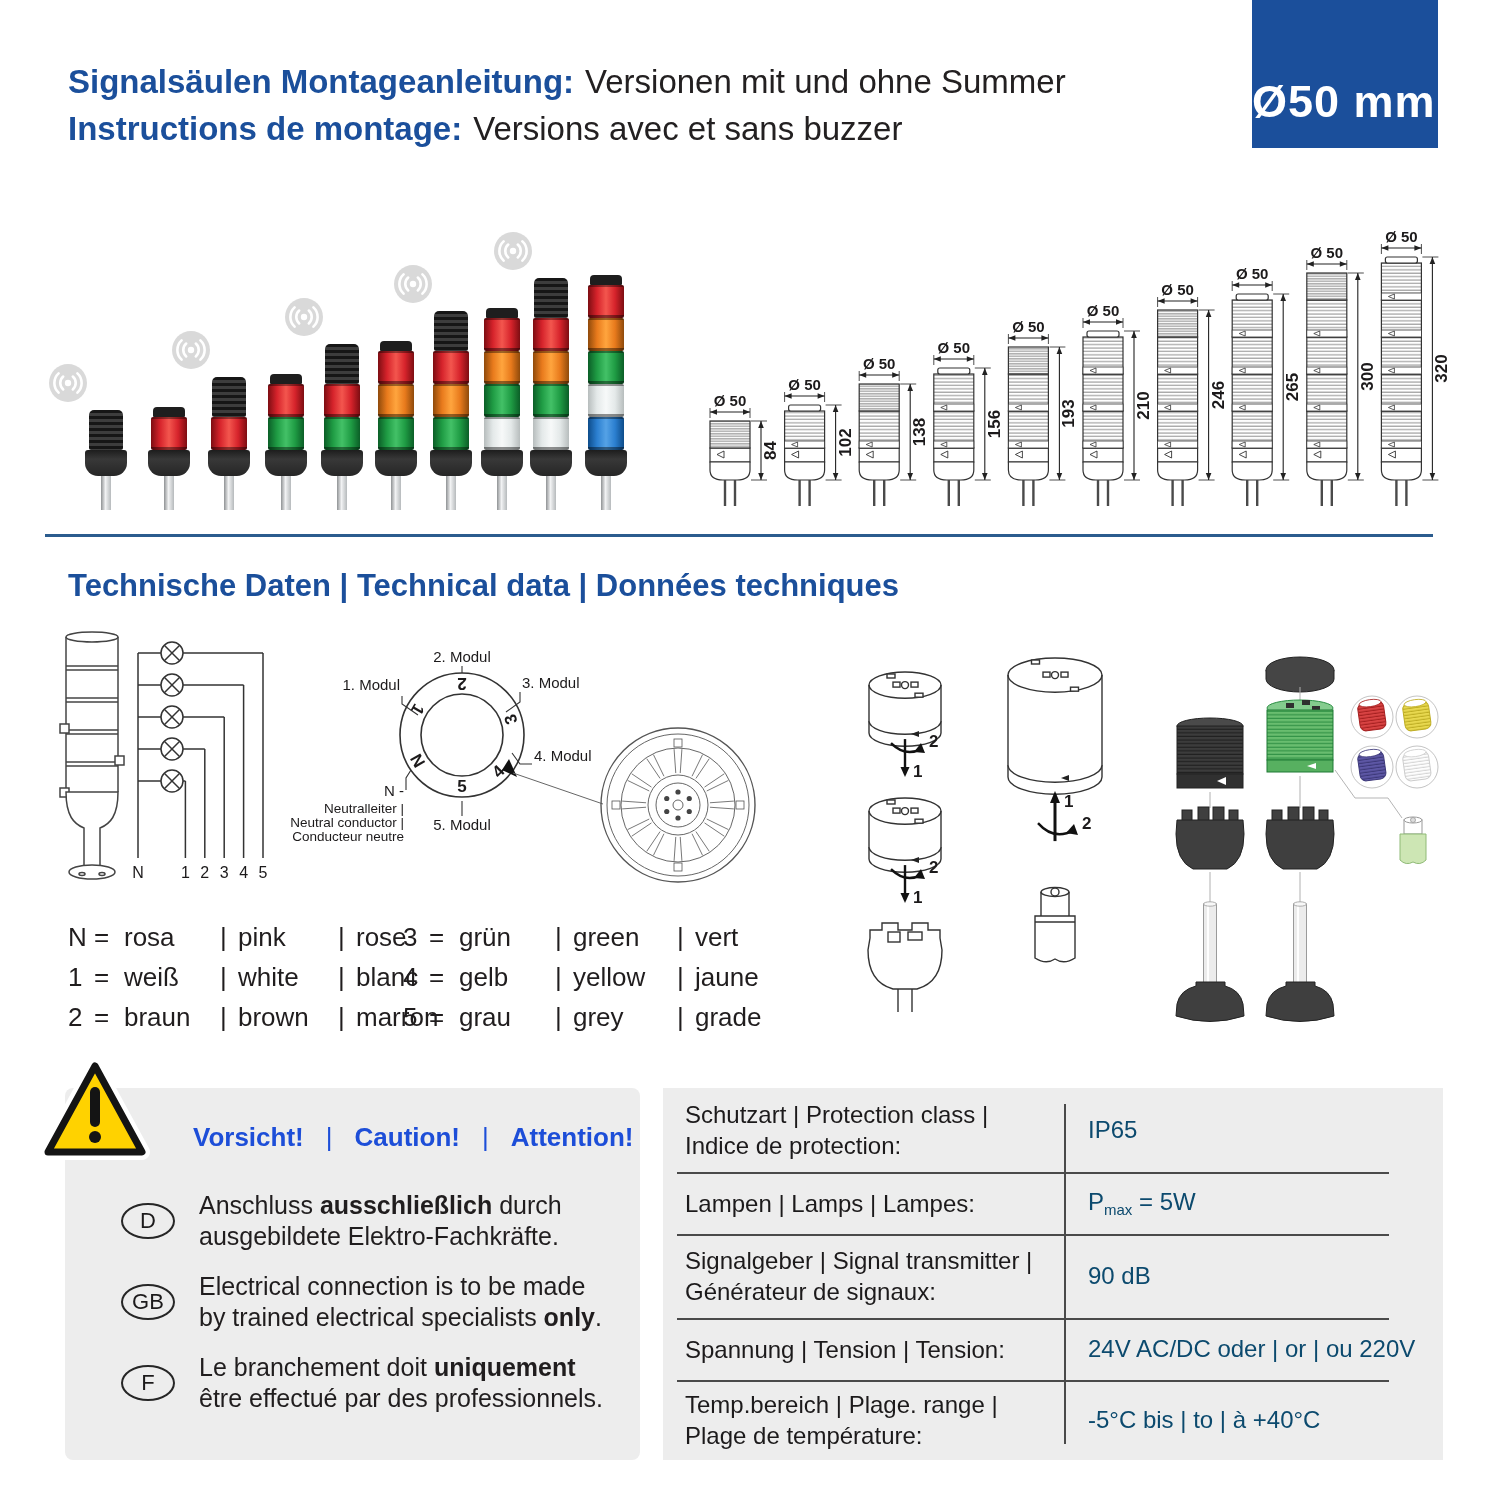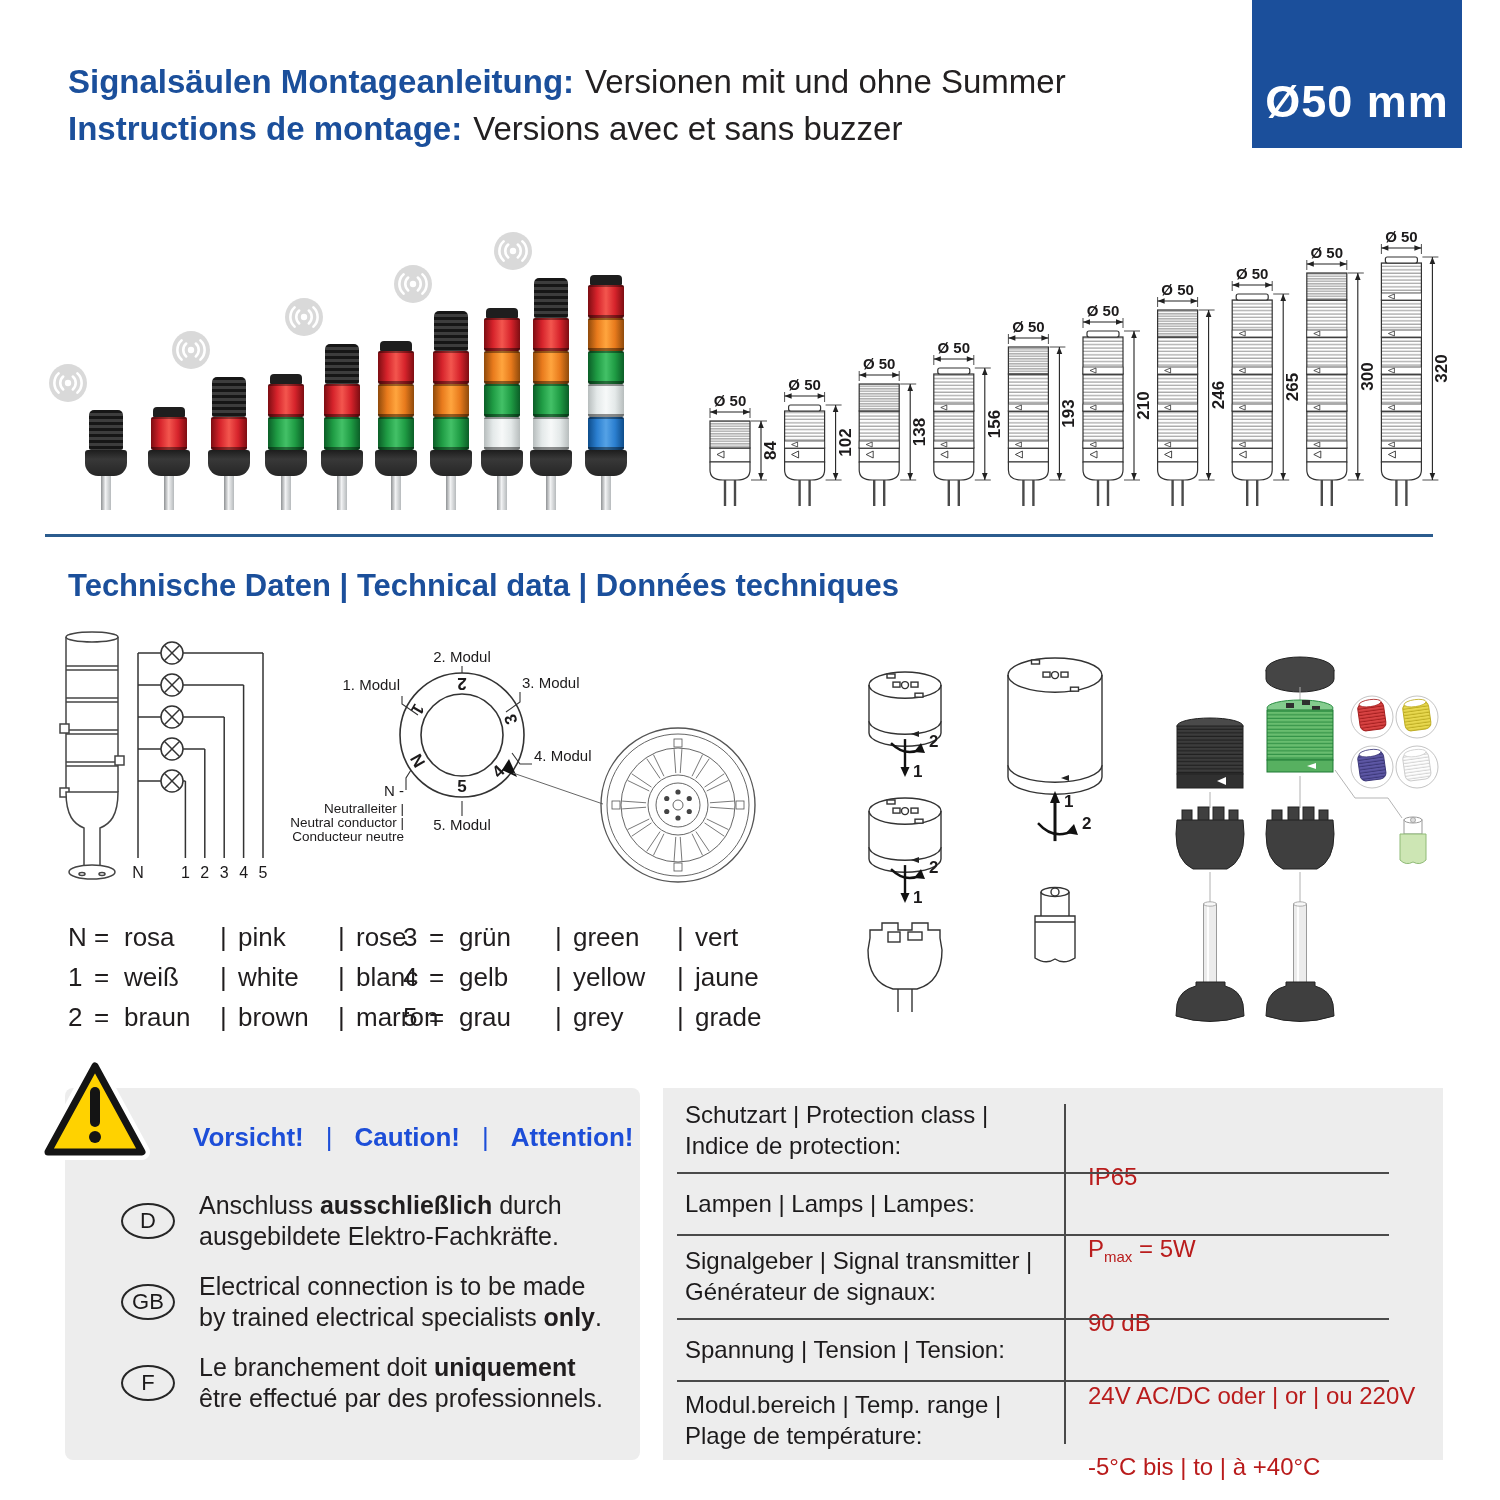--- a/index.html
+++ b/index.html
@@ -4,22 +4,22 @@
 <style>
   html,body{margin:0;padding:0;background:#fff;}
   #page{position:relative;width:1500px;height:1500px;background:#fff;overflow:hidden;
         font-family:"Liberation Sans",sans-serif;color:#221e1f;}
   .abs{position:absolute;}
 
   
   #titles{position:absolute;left:68px;top:58px;font-size:33px;font-weight:bold;line-height:47px;white-space:nowrap;}
   .t-blue{color:#1b4f9b;margin-right:11px;}
   .t-dark{color:#232021;font-weight:normal;}
-  #badge{position:absolute;left:1252px;top:0;width:210px;height:148px;background:#1b4f9b;
-         display:flex;align-items:flex-end;justify-content:center;padding-bottom:20px;box-sizing:border-box;}
+  #badge{position:absolute;left:1252px;top:0;width:186px;height:148px;background:#1b4f9b;
+         display:flex;align-items:flex-end;padding-bottom:20px;box-sizing:border-box;}
   #badge span{color:#ffffff;font-size:45px;font-weight:bold;letter-spacing:1px;}
 
   
   #photo-row{position:absolute;left:68px;top:228px;width:585px;height:294px;}
   .tower{position:absolute;bottom:12px;width:42px;display:flex;flex-direction:column;align-items:center;}
   .mod{width:36px;height:33px;box-sizing:border-box;border-top:2px solid rgba(0,0,0,.38);border-bottom:3px solid rgba(0,0,0,.42);border-radius:2px;}
   .mod-red{background:linear-gradient(90deg,#7d0d12,#d6232b 25%,#f3564e 50%,#d6232b 75%,#7d0d12);}
   .mod-orange{background:linear-gradient(90deg,#8f4a0b,#e87a1c 25%,#ffa53e 50%,#e87a1c 75%,#8f4a0b);}
   .mod-green{background:linear-gradient(90deg,#0b5e27,#1f9c44 25%,#43c167 50%,#1f9c44 75%,#0b5e27);}
   .mod-white{background:linear-gradient(90deg,#b7bdbd,#e4e9e9 25%,#f7f9f9 50%,#e4e9e9 75%,#b7bdbd);}
@@ -49,21 +49,21 @@
   .w-badge{min-width:54px;height:36px;border:2px solid #262626;border-radius:50%;display:flex;align-items:center;justify-content:center;
            font-size:22px;color:#1c1a1b;margin-right:24px;box-sizing:border-box;background:transparent;}
   .w-text{font-size:25px;line-height:31px;color:#201d1e;}
   .w-text b{font-weight:bold;}
   #warning-triangle{position:absolute;left:-25px;top:-30px;}
 
   
   #spec-table{position:absolute;left:663px;top:1088px;width:780px;height:372px;background:#ededed;}
   .sp-row{position:absolute;left:0;width:100%;display:flex;}
   .sp-label{position:absolute;left:22px;top:50%;transform:translateY(-50%);font-weight:normal;font-size:24px;line-height:31px;color:#1c1a1b;white-space:nowrap;}
-  .sp-value{position:absolute;left:425px;top:50%;transform:translateY(-50%);font-size:24px;color:#b91c1c;white-space:nowrap;margin-top:47px;}
+  .sp-value{position:absolute;left:425px;top:50%;transform:translateY(-50%);font-size:24px;color:#0c4a6e;white-space:nowrap;}
   .sp-value sub{font-size:15px;}
   .sp-sep{position:absolute;left:14px;width:712px;height:2px;background:#4a4a4a;}
   #sp-vline{position:absolute;left:401px;top:16px;width:2px;height:340px;background:#4a4a4a;}
 
   svg text{font-family:"Liberation Sans",sans-serif;}
 </style>
 </head>
 <body>
 
 <div id="page">
@@ -882,19 +882,19 @@
       <div class="sp-sep" style="top: 230px;"></div>
       <div class="sp-row" style="top: 230px; height: 62px;">
         <div class="sp-label">
           <div>Spannung | Tension | Tension:</div>
         </div>
         <div class="sp-value"><span>24V AC/DC oder | or | ou 220V</span></div>
       </div>
       <div class="sp-sep" style="top: 292px;"></div>
       <div class="sp-row" style="top: 292px; height: 80px;">
         <div class="sp-label">
-          <div>Modul.bereich | Temp. range |</div>
+          <div>Temp.bereich | Plage. range |</div>
           <div>Plage de température:</div>
         </div>
         <div class="sp-value"><span>-5°C bis | to | à  +40°C</span></div>
       </div>
     </div>
 </div>
 
 </body></html>

